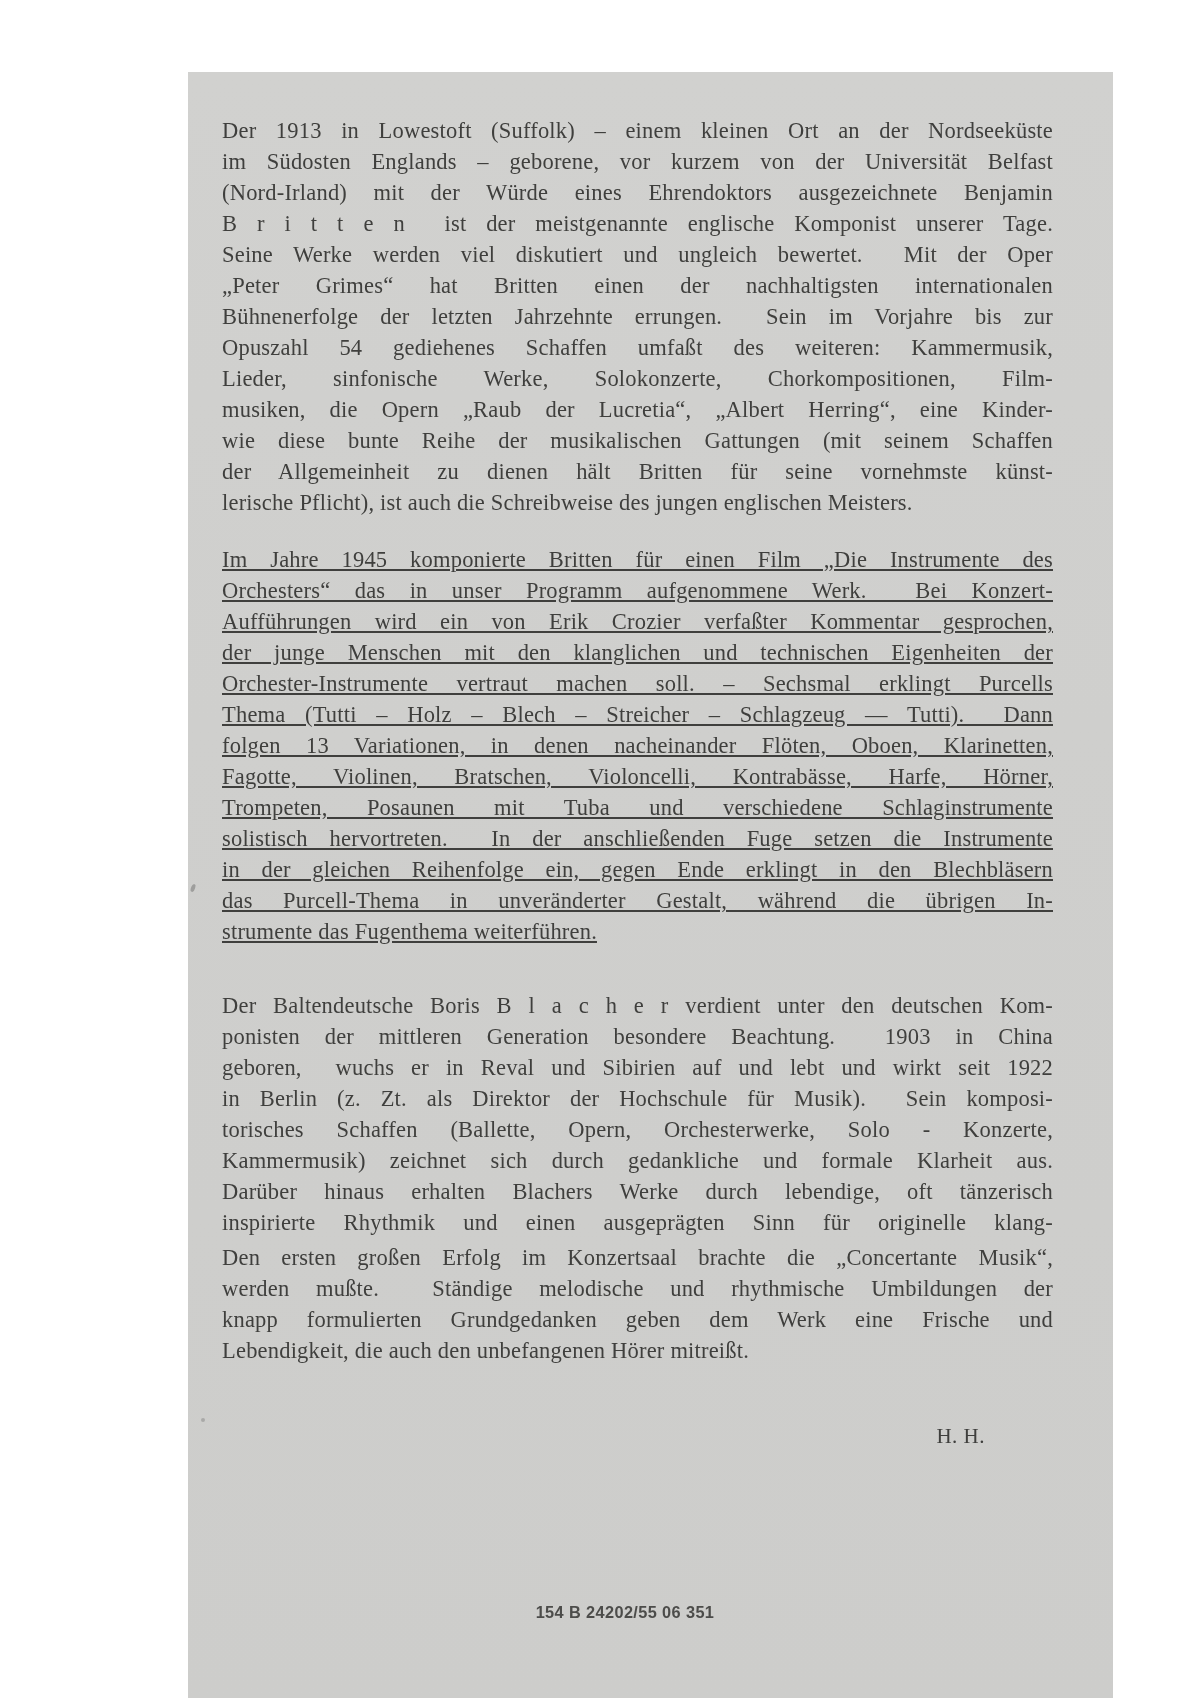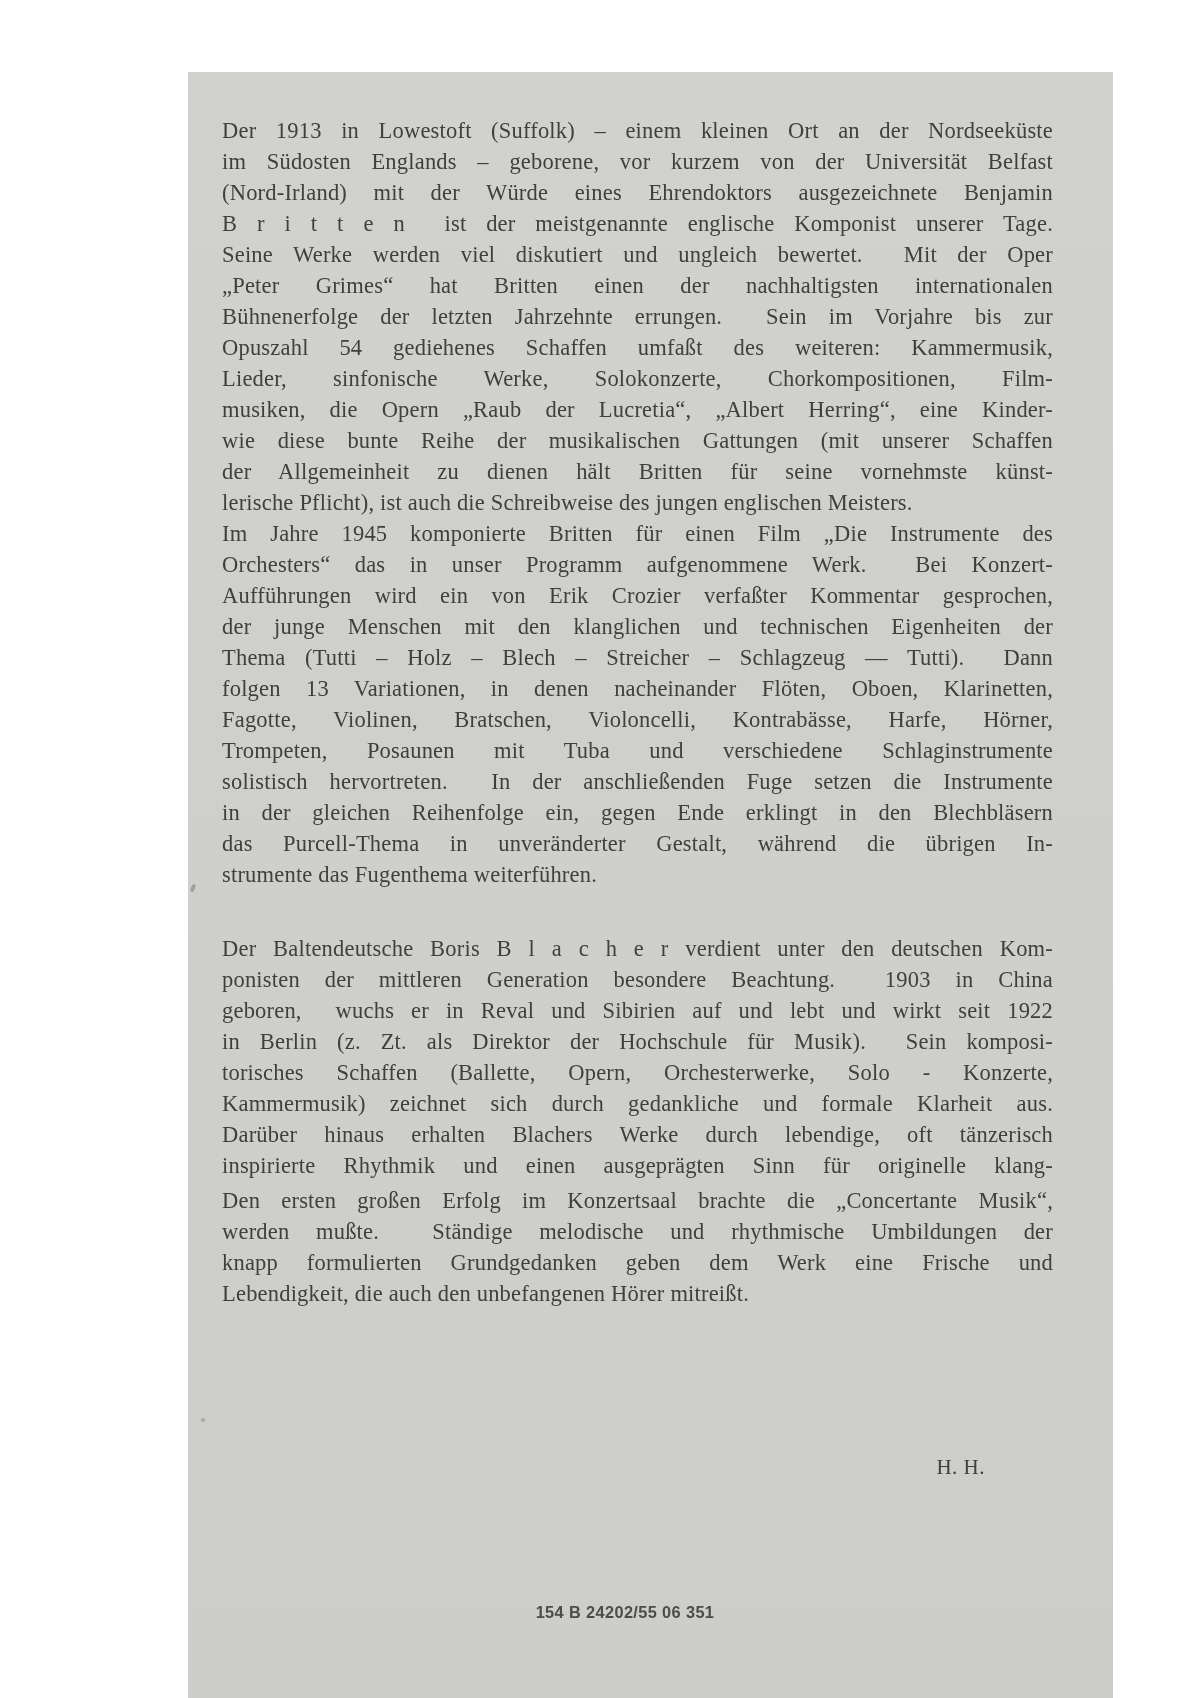--- a/index.html
+++ b/index.html
@@ -24,40 +24,39 @@
     position: absolute;
     left: 34px;
     top: 43px;
     width: 831px;
     font-size: 22.5px;
     line-height: 31px;
     color: #3f3f3d;
     letter-spacing: 0.2px;
   }
   .para { margin: 0; }
-  .para:nth-child(2) { margin-top: 0; }
+  .para:nth-child(2) { margin-top: 26px; text-decoration: underline; }
   .para:nth-child(3) { margin-top: 43px; }
   .para:nth-child(4) { margin-top: 4px; }
   .line {
     height: 31px;
     overflow: hidden;
     text-align: justify;
     text-align-last: justify;
   }
   .line.last {
     text-align-last: left;
   }
   .signature {
     position: absolute;
     top: 1352px;
     right: 128px;
     font-size: 21px;
     letter-spacing: 0.5px;
     color: #3f3f3d;
-    margin-top: 31px;
   }
   .print-code {
     position: absolute;
     top: 1531px;
     left: 0;
     width: 874px;
     text-align: center;
     font-family: "Liberation Sans", sans-serif;
     font-weight: 700;
     font-size: 17px;
@@ -96,29 +95,30 @@
         <div class="line">Der 1913 in Lowestoft (Suffolk) – einem kleinen Ort an der Nordseeküste</div>
         <div class="line">im Südosten Englands – geborene, vor kurzem von der Universität Belfast</div>
         <div class="line">(Nord-Irland) mit der Würde eines Ehrendoktors ausgezeichnete Benjamin</div>
         <div class="line">B r i t t e n&nbsp; ist der meistgenannte englische Komponist unserer Tage.</div>
         <div class="line">Seine Werke werden viel diskutiert und ungleich bewertet.&nbsp; Mit der Oper</div>
         <div class="line">„Peter Grimes“ hat Britten einen der nachhaltigsten internationalen</div>
         <div class="line">Bühnenerfolge der letzten Jahrzehnte errungen.&nbsp; Sein im Vorjahre bis zur</div>
         <div class="line">Opuszahl 54 gediehenes Schaffen umfaßt des weiteren: Kammermusik,</div>
         <div class="line">Lieder, sinfonische Werke, Solokonzerte, Chorkompositionen, Film-</div>
         <div class="line">musiken, die Opern „Raub der Lucretia“, „Albert Herring“, eine Kinder-</div>
-        <div class="line">wie diese bunte Reihe der musikalischen Gattungen (mit unserer Schaffen</div>
+        <div class="line">wie diese bunte Reihe der musikalischen Gattungen (mit seinem Schaffen</div>
         <div class="line">der Allgemeinheit zu dienen hält Britten für seine vornehmste künst-</div>
         <div class="line last">lerische Pflicht), ist auch die Schreibweise des jungen englischen Meisters.</div>
       </div>
       <div class="para">
         <div class="line">Im Jahre 1945 komponierte Britten für einen Film „Die Instrumente des</div>
         <div class="line">Orchesters“ das in unser Programm aufgenommene Werk.&nbsp; Bei Konzert-</div>
         <div class="line">Aufführungen wird ein von Erik Crozier verfaßter Kommentar gesprochen,</div>
         <div class="line">der junge Menschen mit den klanglichen und technischen Eigenheiten der</div>
+        <div class="line">Orchester-Instrumente vertraut machen soll. – Sechsmal erklingt Purcells</div>
         <div class="line">Thema (Tutti – Holz – Blech – Streicher – Schlagzeug — Tutti).&nbsp; Dann</div>
         <div class="line">folgen 13 Variationen, in denen nacheinander Flöten, Oboen, Klarinetten,</div>
         <div class="line">Fagotte, Violinen, Bratschen, Violoncelli, Kontrabässe, Harfe, Hörner,</div>
         <div class="line">Trompeten, Posaunen mit Tuba und verschiedene Schlaginstrumente</div>
         <div class="line">solistisch hervortreten.&nbsp; In der anschließenden Fuge setzen die Instrumente</div>
         <div class="line">in der gleichen Reihenfolge ein, gegen Ende erklingt in den Blechbläsern</div>
         <div class="line">das Purcell-Thema in unveränderter Gestalt, während die übrigen In-</div>
         <div class="line last">strumente das Fugenthema weiterführen.</div>
       </div>
       <div class="para">

